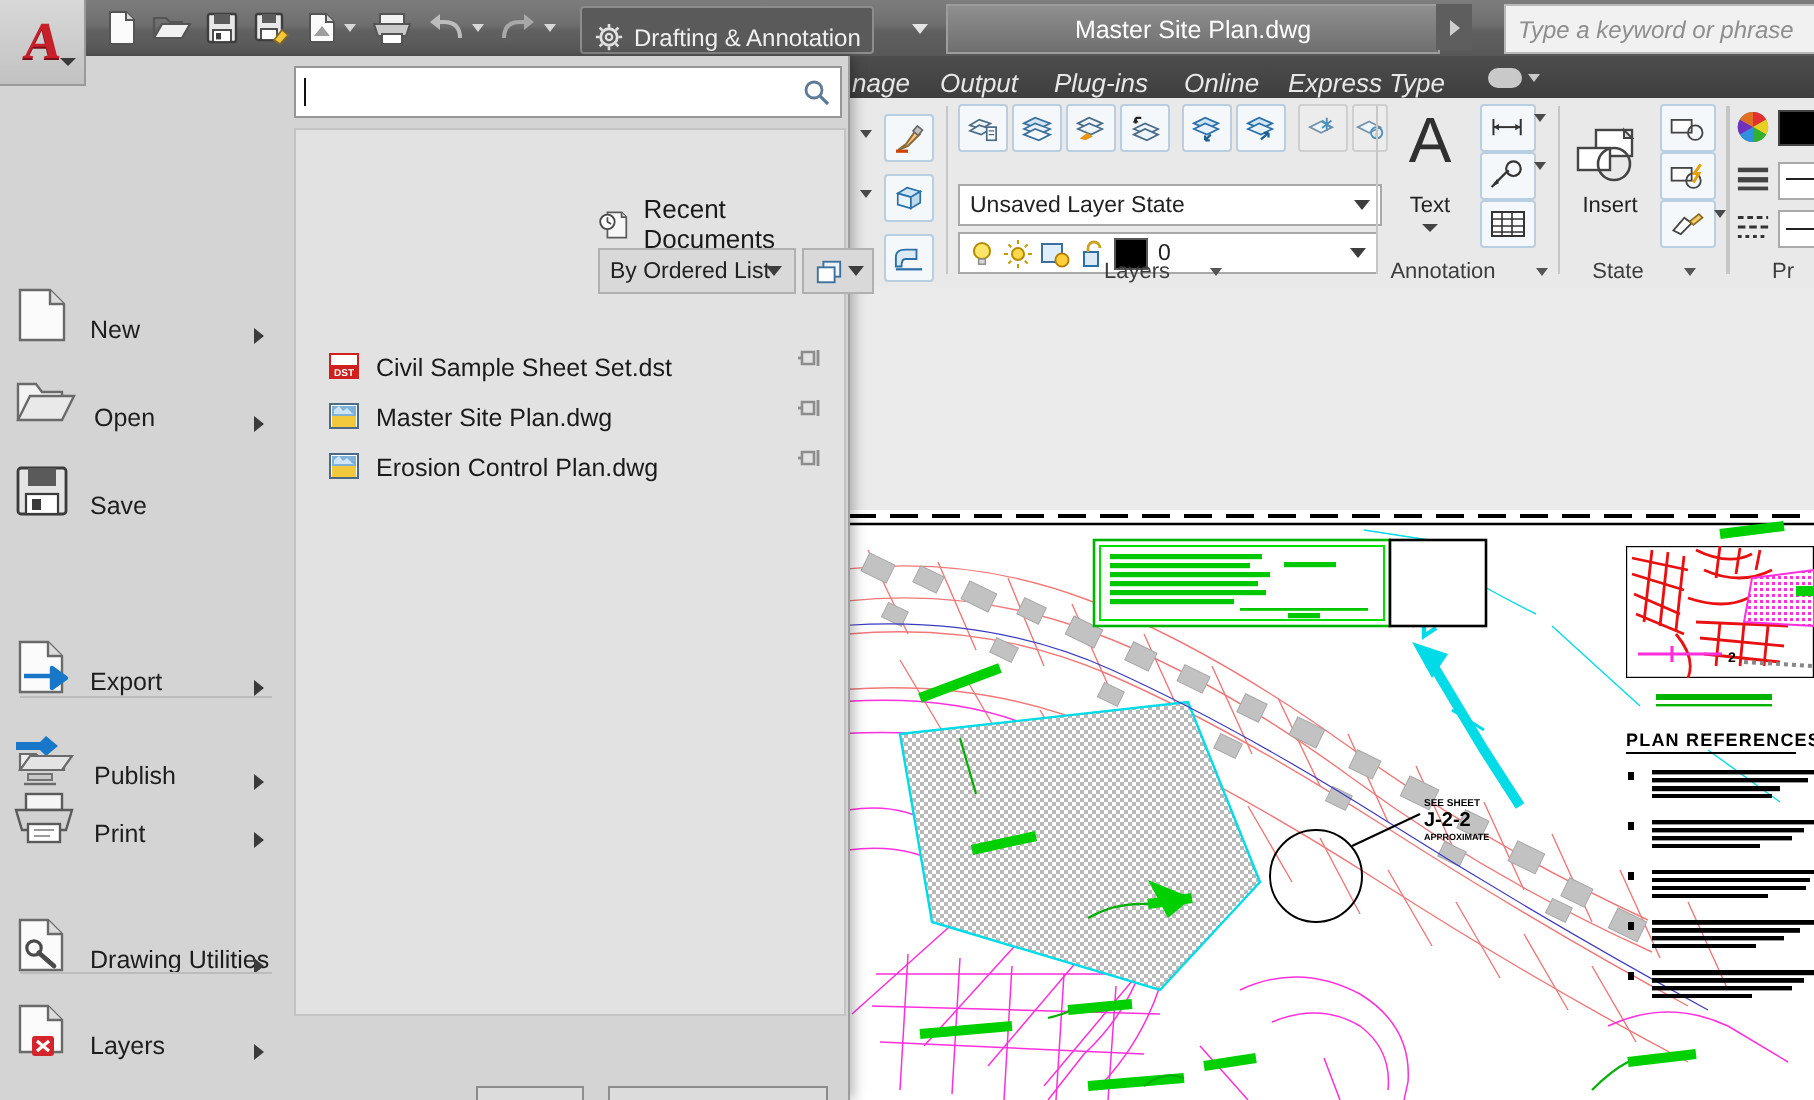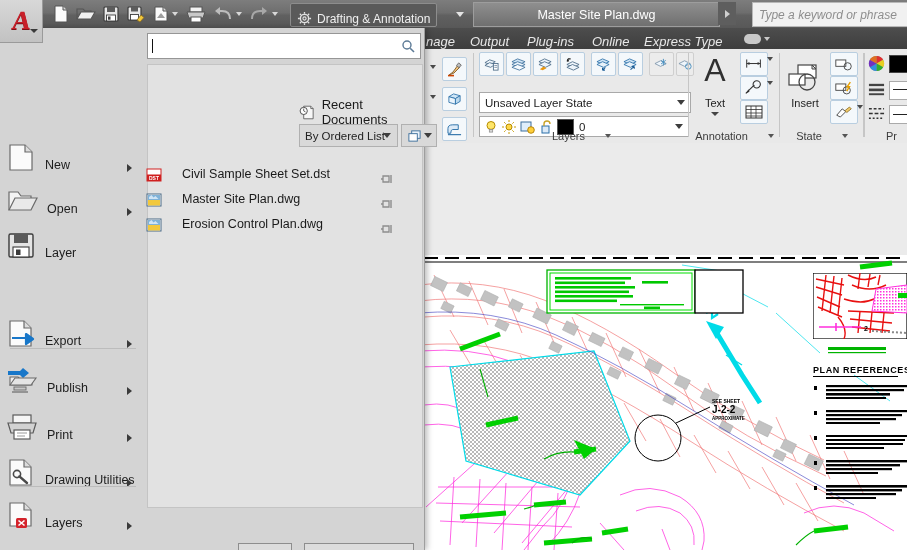--- a/index.html
+++ b/index.html
@@ -78,21 +78,21 @@
     background:#fff;border:1px solid #969696;display:flex;align-items:center;}
   #search-caret{width:1px;height:14px;background:#111;margin-left:4px;}
   #search-ico{position:absolute;right:5px;top:5px;}
   #rdoc-pane{position:absolute;left:3px;top:36px;width:274px;height:442px;
     background:#e2e2e2;border:1px solid #c4c4c4;}
   .mi{position:absolute;left:6px;width:132px;height:44px;display:flex;align-items:flex-end;gap:9px;}
   .mi .mlabel{font-size:12.5px;color:#1d1d1d;line-height:14px;}
   .mi .marrow{position:absolute;right:6px;width:0;height:0;
     border-top:4px solid transparent;border-bottom:4px solid transparent;border-left:5px solid #3a3a3a;}
   .msep{position:absolute;left:10px;width:126px;height:1px;background:#bcbcbc;}
-  .rdoc-row{position:absolute;left:2px;width:256px;height:24px;display:flex;align-items:flex-start;gap:20px;}
+  .rdoc-row{position:absolute;left:20px;width:256px;height:24px;display:flex;align-items:flex-end;gap:8px;}
   .rdoc-row .rname{font-size:12.5px;color:#1a1a1a;}
   .pin{position:absolute;right:8px;top:6px;}
   #btn-options{position:absolute;left:238px;top:515px;width:52px;height:23px;
     background:#dcdcdc;border:1px solid #8d8d8d;font-size:12px;color:#111;
     display:flex;align-items:center;justify-content:center;}
   #btn-exit{position:absolute;left:304px;top:515px;width:108px;height:23px;
     background:#dcdcdc;border:1px solid #8d8d8d;font-size:12px;color:#111;
     display:flex;align-items:center;justify-content:center;}
   #dd-ordered{position:absolute;left:155px;top:96px;width:92px;height:21px;
     background:#d9d9d9;border:1px solid #b0b0b0;display:flex;align-items:center;padding-left:5px;font-size:11.5px;color:#222;}
@@ -657,21 +657,21 @@
       <span class="mlabel">Open</span>
       <i class="marrow"></i>
     </div>
     <div class="mi" style="top:188px">
       <svg width="30" height="30" viewBox="0 0 30 30">
         <rect x="3" y="4" width="24" height="23" rx="1.5" fill="#e4e4e4" stroke="#3b3b3b" stroke-width="1.4"></rect>
         <rect x="8" y="4" width="14" height="9" fill="#5a5a5a"></rect>
         <rect x="7" y="17" width="16" height="10" fill="#fff" stroke="#3b3b3b" stroke-width="1.1"></rect>
         <rect x="10" y="19.5" width="4.5" height="5.5" fill="#3b3b3b"></rect>
       </svg>
-      <span class="mlabel">Layer</span>
+      <span class="mlabel">Save</span>
     </div>
     <div class="mi" style="top:276px">
       <svg width="30" height="30" viewBox="0 0 30 30">
         <path d="M4 3 H18 L25 10 V28 H4 Z" fill="#fbfbfb" stroke="#6a6a6a" stroke-width="1.2"></path>
         <path d="M18 3 V10 H25" fill="#dcdcdc" stroke="#6a6a6a" stroke-width="1.2"></path>
         <path d="M6 20 H20 M20 20 L20 16 L27 21 L20 26 L20 22 Z" fill="#1877c9" stroke="#1877c9" stroke-width="2.2" stroke-linejoin="round"></path>
       </svg>
       <span class="mlabel">Export</span>
       <i class="marrow"></i>
     </div>
@@ -680,21 +680,21 @@
       <svg width="32" height="30" viewBox="0 0 32 30">
         <path d="M2 6 H14 L17 3 L23 8 L17 13 L14 10 H2 Z" fill="#1877c9"></path>
         <path d="M4 20 V12 H12 L15 15 H26 V20 Z" fill="#efefef" stroke="#6a6a6a" stroke-width="1.1"></path>
         <path d="M4 20 L9 13 H30 L25 20 Z" fill="#e4e4e4" stroke="#6a6a6a" stroke-width="1.1"></path>
         <rect x="8" y="22" width="12" height="3" fill="#c8c8c8" stroke="#6a6a6a" stroke-width=".9"></rect>
         <path d="M6 27 H22" stroke="#6a6a6a" stroke-width="1.2"></path>
       </svg>
       <span class="mlabel">Publish</span>
       <i class="marrow"></i>
     </div>
-    <div class="mi" style="top:370px">
+    <div class="mi" style="top:352px">
       <svg width="32" height="30" viewBox="0 0 32 30">
         <rect x="7" y="3" width="18" height="8" fill="#f5f5f5" stroke="#5a5a5a" stroke-width="1.2"></rect>
         <path d="M2 11 H30 L27 21 H5 Z" fill="#d2d2d2" stroke="#5a5a5a" stroke-width="1.2"></path>
         <rect x="8" y="18" width="16" height="9" fill="#fff" stroke="#5a5a5a" stroke-width="1.2"></rect>
         <path d="M11 21 H21 M11 24 H19" stroke="#9a9a9a" stroke-width="1"></path>
       </svg>
       <span class="mlabel">Print</span>
       <i class="marrow"></i>
     </div>
     <div class="mi" style="top:409px;height:50px">

